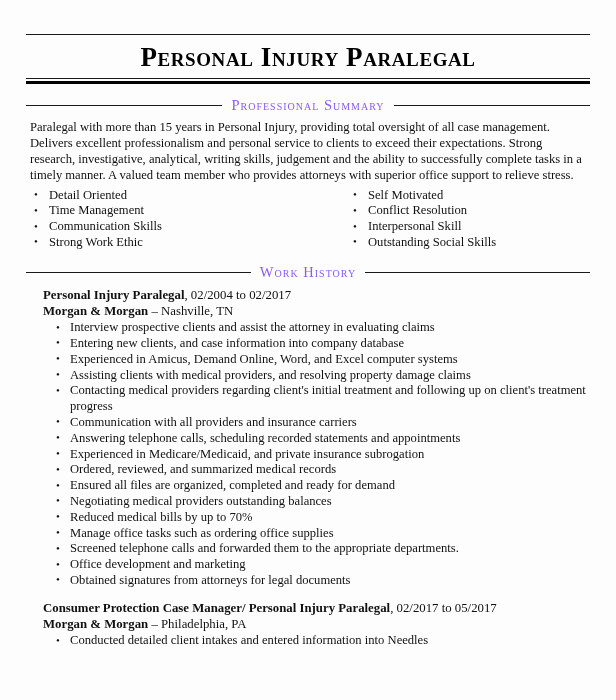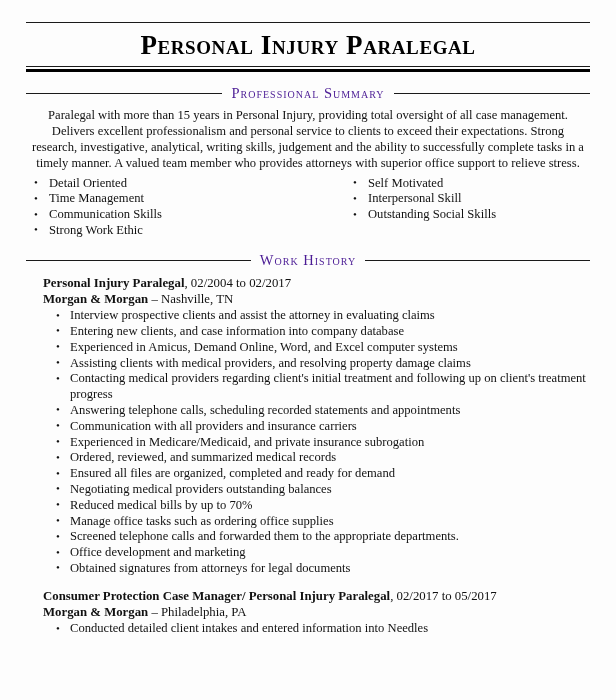--- a/index.html
+++ b/index.html
@@ -11,21 +11,21 @@
     position: relative;
     width: 616px;
     height: 700px;
     background: #fdfdfd;
     overflow: hidden;
     font-family: "Liberation Serif", "DejaVu Serif", serif;
     color: #111111;
     box-sizing: border-box;
   }
   .inner {
-    padding: 0 26px 0 26px;
+    padding: 12px 26px 0 26px;
   }
 
   
   .top-rule {
     border-top: 1px solid #1a1a1a;
     margin-top: 22px;
   }
   .doc-title {
     text-align: center;
     font-variant: small-caps;
@@ -59,29 +59,29 @@
   .section-head .line {
     flex: 1 1 auto;
     border-top: 1px solid #1a1a1a;
     height: 0;
   }
   .section-head .label {
     flex: 0 0 auto;
     font-variant: small-caps;
     font-size: 14.5px;
     letter-spacing: 1px;
-    color: #4c1d95;
+    color: #8b5cf6;
     white-space: nowrap;
   }
 
   
   .summary {
     font-size: 12.6px;
     line-height: 15.8px;
-    text-align: center;
+    text-align: left;
     margin: 4px;
   }
 
   
   .skills-cols {
     display: flex;
     margin-top: 2px;
     justify-content: space-between;
   }
   .skills-col {
@@ -168,20 +168,21 @@
         <ul class="bullets">
           <li>Detail Oriented</li>
           <li>Time Management</li>
           <li>Communication Skills</li>
           <li>Strong Work Ethic</li>
         </ul>
       </div>
       <div class="skills-col right">
         <ul class="bullets">
           <li>Self Motivated</li>
+          <li>Conflict Resolution</li>
           <li>Interpersonal Skill</li>
           <li>Outstanding Social Skills</li>
         </ul>
       </div>
     </div>
 
     <div class="section-head">
       <span class="line"></span>
       <span class="label">Work History</span>
       <span class="line"></span>
@@ -193,22 +194,22 @@
       </div>
       <div class="job-line">
         <span class="strong">Morgan &amp; Morgan</span><span> – Nashville, TN</span>
       </div>
       <ul class="bullets">
         <li>Interview prospective clients and assist the attorney in evaluating claims</li>
         <li>Entering new clients, and case information into company database</li>
         <li>Experienced in Amicus, Demand Online, Word, and Excel computer systems</li>
         <li>Assisting clients with medical providers, and resolving property damage claims</li>
         <li>Contacting medical providers regarding client's initial treatment and following up on client's treatment progress</li>
+        <li>Communication with all providers and insurance carriers</li>
         <li>Answering telephone calls, scheduling recorded statements and appointments</li>
-        <li>Communication with all providers and insurance carriers</li>
         <li>Experienced in Medicare/Medicaid, and private insurance subrogation</li>
         <li>Ordered, reviewed, and summarized medical records</li>
         <li>Ensured all files are organized, completed and ready for demand</li>
         <li>Negotiating medical providers outstanding balances</li>
         <li>Reduced medical bills by up to 70%</li>
         <li>Manage office tasks such as ordering office supplies</li>
         <li>Screened telephone calls and forwarded them to the appropriate departments.</li>
         <li>Office development and marketing</li>
         <li>Obtained signatures from attorneys for legal documents</li>
       </ul>

